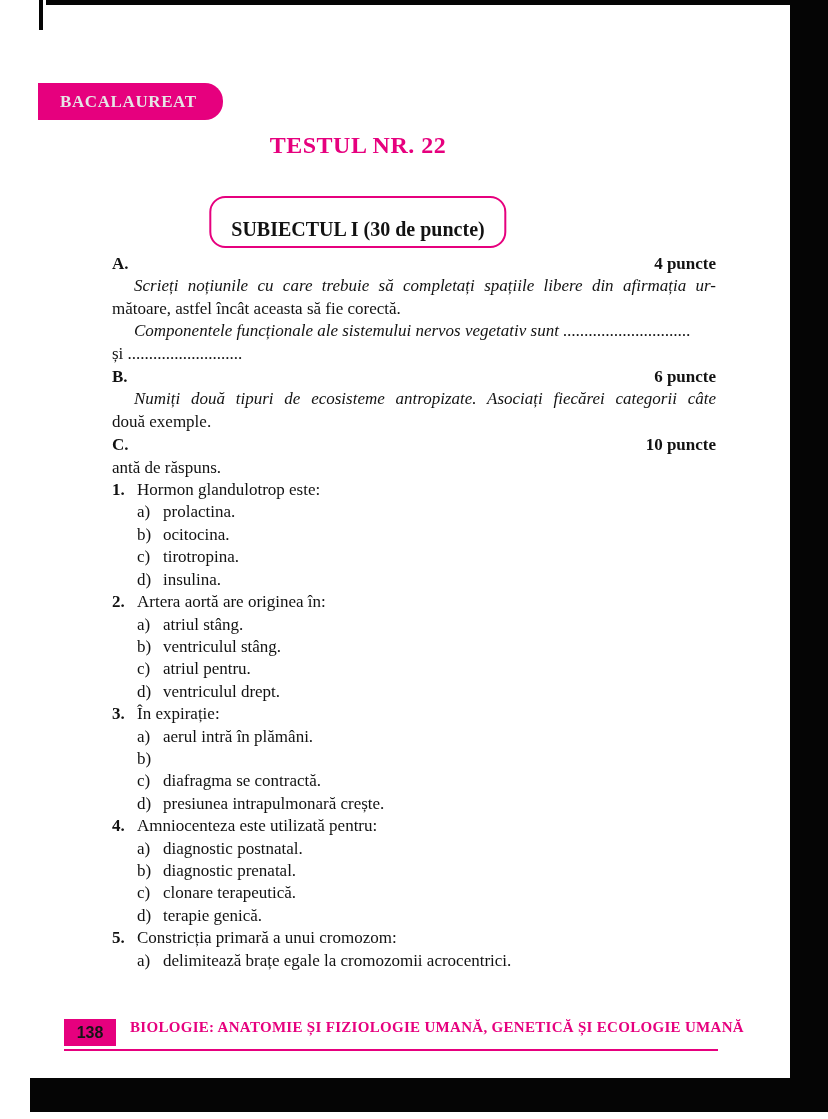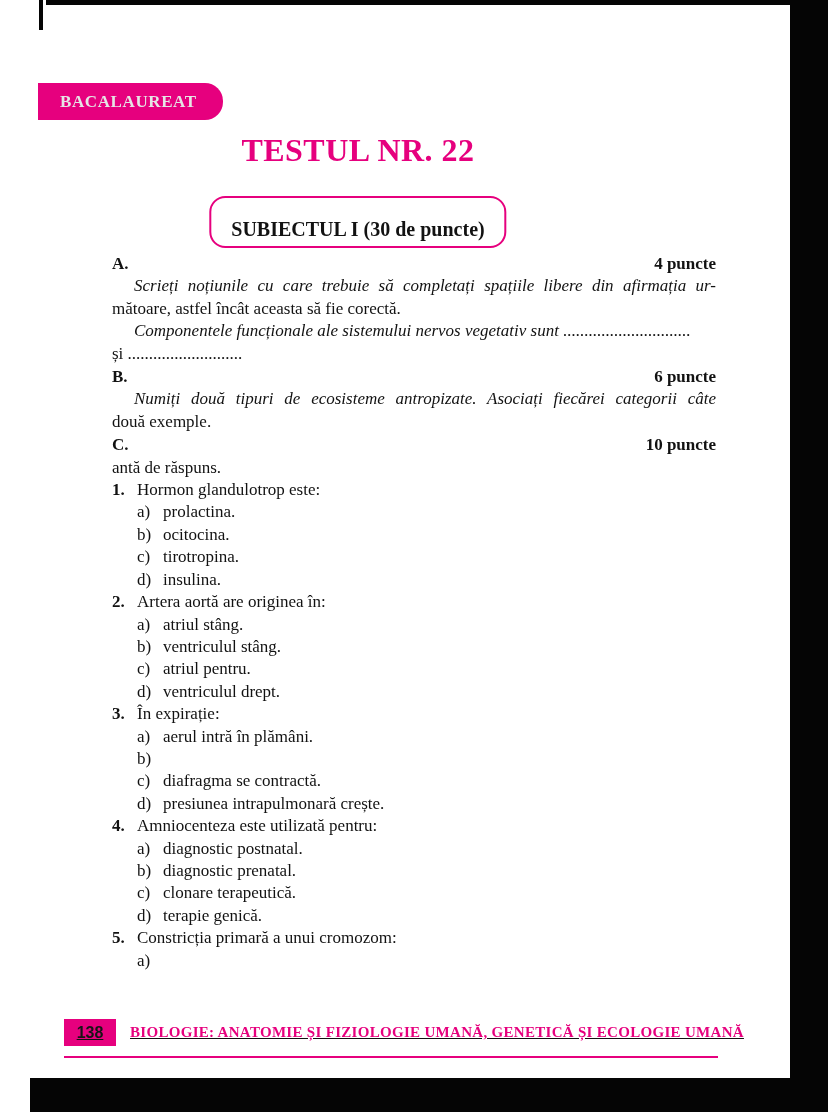--- a/index.html
+++ b/index.html
@@ -32,21 +32,21 @@
     line-height: 37px;
     padding: 0 26px 0 22px;
     border-radius: 0 18px 18px 0;
   }
   .test-title {
     position: absolute;
     left: 0; right: 112px;
     top: 132px;
     text-align: center;
     color: #e6007e;
-    font-size: 32px;
+    font-size: 24px;
     font-weight: bold;
     letter-spacing: 0.5px;
   }
   .subject-box {
     position: absolute;
     top: 196px;
     left: 358px;
     transform: translateX(-50%);
     border: 2px solid #e6007e;
     border-radius: 16px;
@@ -79,24 +79,22 @@
   .q-num { font-weight: bold; flex: none; width: 25px; }
   .opt { display: flex; padding-left: 25px; }
   .opt-letter { flex: none; width: 26px; }
 
   
   .footer {
     position: absolute;
     left: 64px; top: 1019px;
     width: 654px;
     display: flex;
-    align-items: center;
-    padding-bottom: 10px;
+    padding-bottom: 3px;
     border-bottom: 2px solid #e6007e;
-    text-decoration: underline;
   }
   .page-num-box {
     flex: none;
     width: 52px; height: 27px;
     background: #e6007e;
     color: #151515;
     font-family: "Liberation Sans", sans-serif;
     font-weight: bold;
     font-size: 16px;
     display: flex;
@@ -236,20 +234,21 @@
       <span class="opt-letter">d)</span>
       <span>terapie genică.</span>
     </div>
 
     <div class="q">
       <span class="q-num">5.</span>
       <span>Constricția primară a unui cromozom:</span>
     </div>
     <div class="opt">
       <span class="opt-letter">a)</span>
+      <span>delimitează brațe egale la cromozomii acrocentrici.</span>
     </div>
 
   </div>
 
   <div class="footer">
     <div class="page-num-box">
       <span>138</span>
     </div>
     <div class="footer-chapter">BIOLOGIE: ANATOMIE ȘI FIZIOLOGIE UMANĂ, GENETICĂ ȘI ECOLOGIE UMANĂ</div>
   </div>

